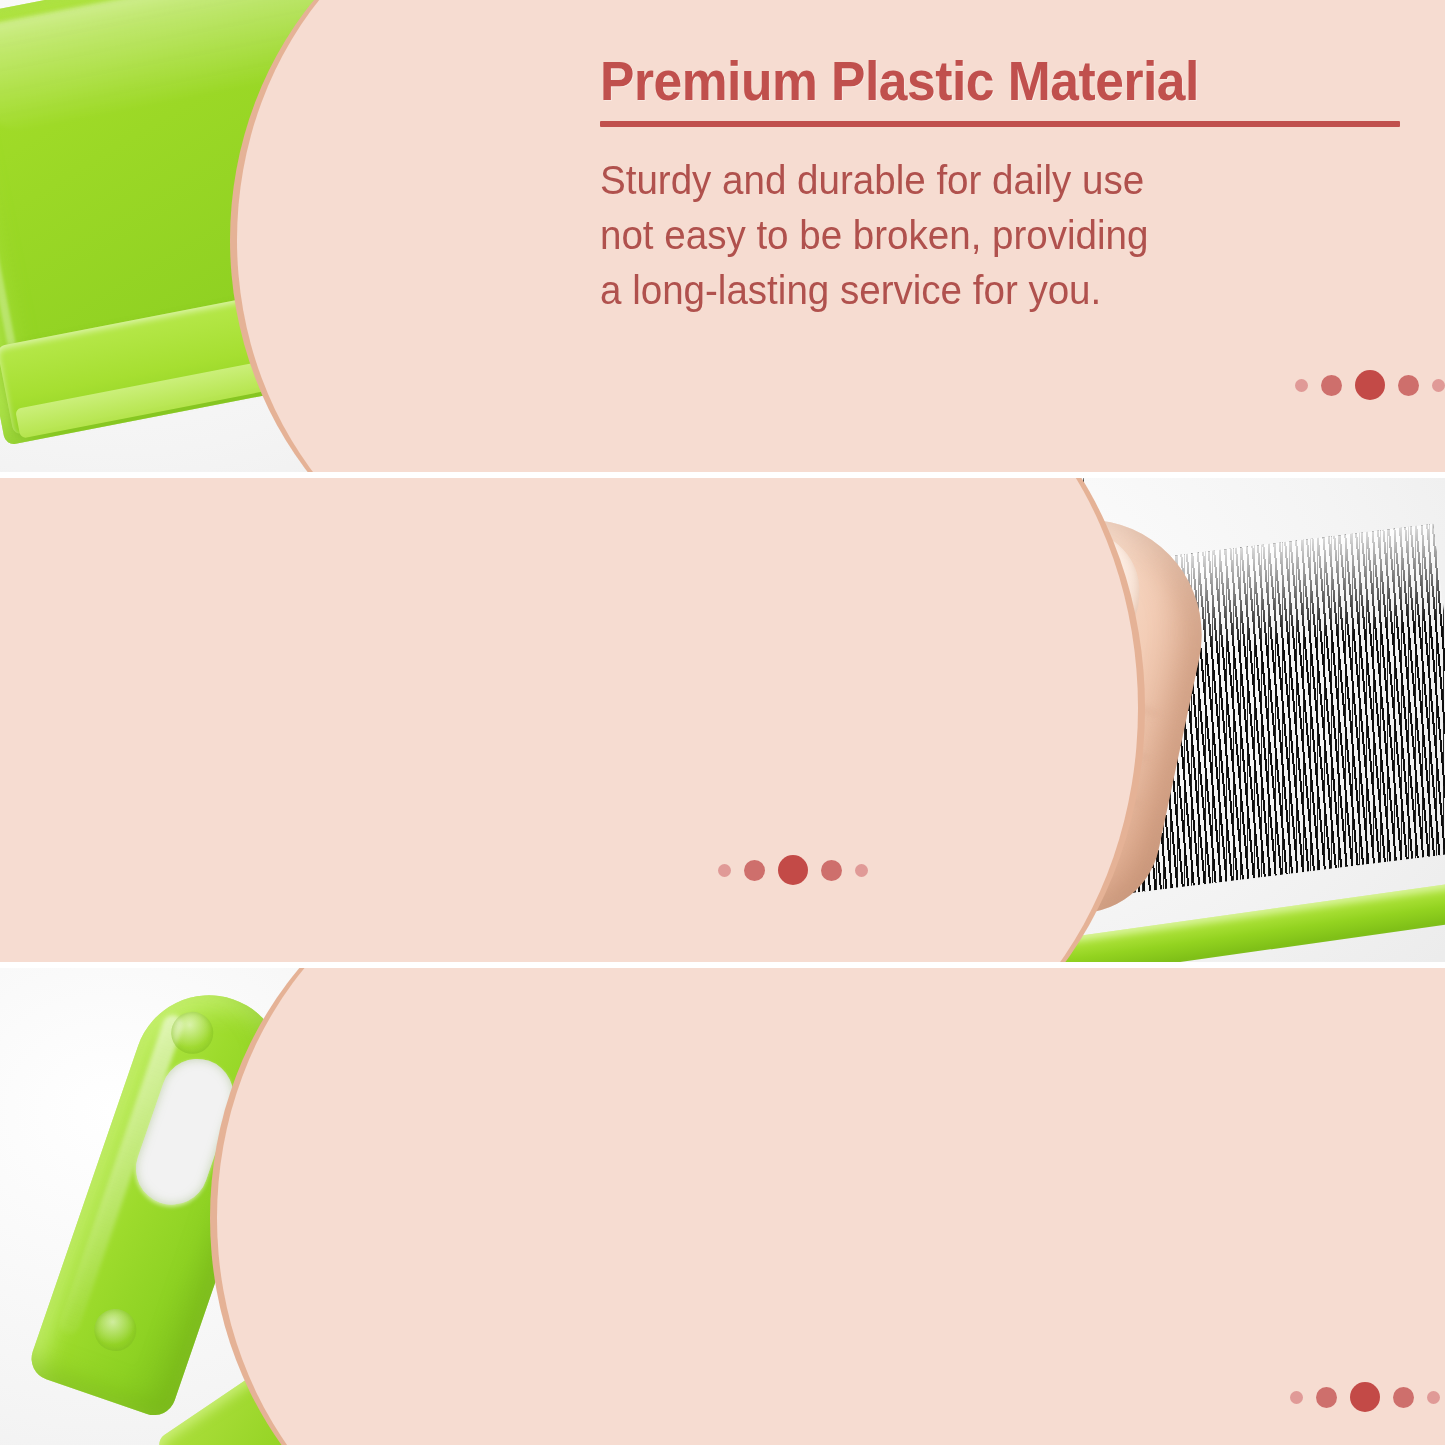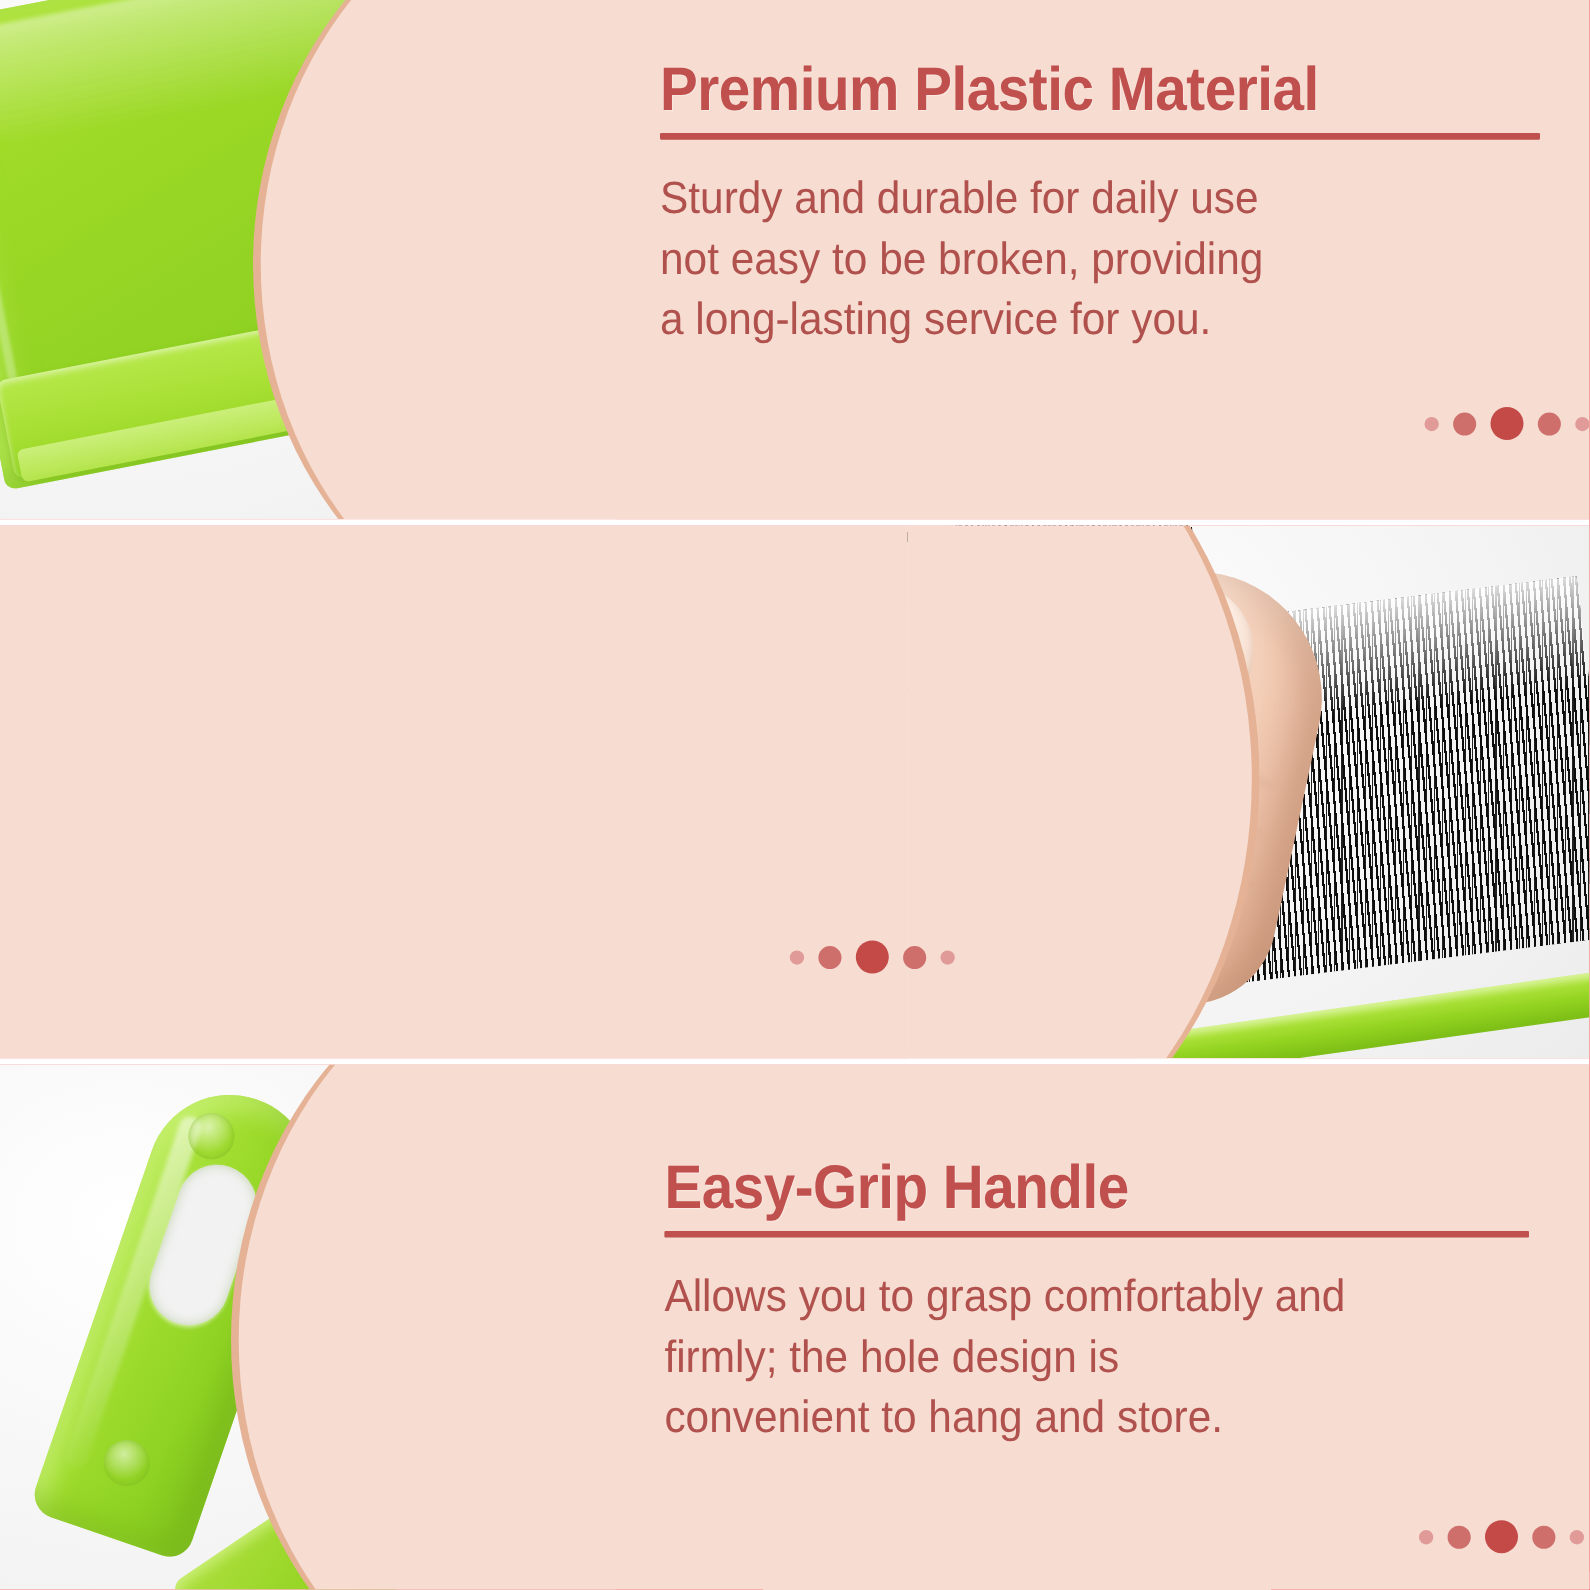--- a/index.html
+++ b/index.html
@@ -3,21 +3,21 @@
 <meta charset="utf-8">
 <style>
   * { margin:0; padding:0; box-sizing:border-box; }
   html,body{ width:1445px; height:1445px; }
   body{
     background:#ffffff;
     font-family:"Liberation Sans", sans-serif;
     overflow:hidden;
   }
 
-  .sheet{ position:relative; width:1445px; height:1429px; background:#ef4444; }
+  .sheet{ position:relative; width:1445px; height:1429px; background:#f97316; }
 
   
   .panel{
     position:absolute;
     left:0; width:1445px;
     background:#F6DCD1;
     overflow:hidden;
   }
   #panel-1{ top:0;    height:472px; }
   #panel-2{ top:478px; height:484px; }
@@ -366,27 +366,20 @@
       <div id="handle-neck"></div>
       <div id="handle">
         <div id="handle-sheen"></div>
         <div class="rivet" id="rivet-top"></div>
         <div id="handle-hole"></div>
         <div class="rivet" id="rivet-bottom"></div>
       </div>
       <div class="mask"></div>
     </div>
 
-    <div class="text-block" id="text-3" style="top:82px;">
-      <h2 class="feature-title">Easy-Grip Handle</h2>
-      <div class="title-rule" id="rule-3"></div>
-      <p class="feature-body">Allows you to grasp comfortably and
-firmly; the hole design is
-convenient to hang and store.</p>
-    </div>
 
     <div class="dots" id="dots-3" style="top:414px; left:1290px;">
       <span class="dot d1" style="background: rgb(224, 154, 151);"></span>
       <span class="dot d2" style="background: rgb(206, 111, 108);"></span>
       <span class="dot d3" style="background: rgb(195, 74, 71);"></span>
       <span class="dot d4" style="background: rgb(206, 111, 108);"></span>
       <span class="dot d5" style="background: rgb(224, 154, 151);"></span>
     </div>
   </section>
 

